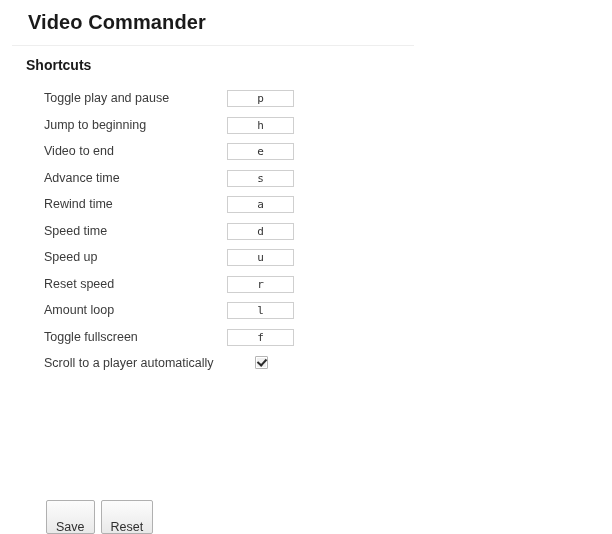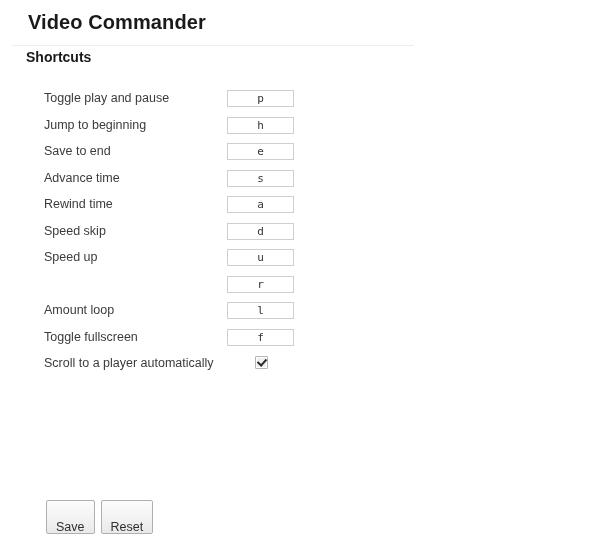--- a/index.html
+++ b/index.html
@@ -43,21 +43,21 @@
     left: 12px;
     top: 45px;
     width: 402px;
     height: 1px;
     background: #eeeeee;
   }
 
   .section-title {
     position: absolute;
     left: 26px;
-    top: 48px;
+    top: 56px;
     font-size: 14px;
     font-weight: bold;
     color: #1a1a1a;
     line-height: 18px;
     white-space: nowrap;
   }
 
   .form {
     position: absolute;
     left: 0;
@@ -164,40 +164,41 @@
   <div class="form" id="shortcuts-form">
       <div class="row">
         <label class="row-label">Toggle play and pause</label>
         <input type="text" class="text-input" value="p" style="">
       </div>
       <div class="row">
         <label class="row-label">Jump to beginning</label>
         <input type="text" class="text-input" value="h" style="">
       </div>
       <div class="row">
-        <label class="row-label">Save to end</label>
+        <label class="row-label">Video to end</label>
         <input type="text" class="text-input" value="e" style="">
       </div>
       <div class="row">
         <label class="row-label">Advance time</label>
         <input type="text" class="text-input" value="s" style="">
       </div>
       <div class="row">
         <label class="row-label">Rewind time</label>
         <input type="text" class="text-input" value="a" style="">
       </div>
       <div class="row">
-        <label class="row-label">Speed skip</label>
+        <label class="row-label">Speed time</label>
         <input type="text" class="text-input" value="d" style="">
       </div>
       <div class="row">
         <label class="row-label">Speed up</label>
         <input type="text" class="text-input" value="u" style="">
       </div>
       <div class="row">
+        <label class="row-label">Reset speed</label>
         <input type="text" class="text-input" value="r" style="">
       </div>
       <div class="row">
         <label class="row-label">Amount loop</label>
         <input type="text" class="text-input" value="l" style="">
       </div>
       <div class="row">
         <label class="row-label">Toggle fullscreen</label>
         <input type="text" class="text-input" value="f" style="">
       </div>

